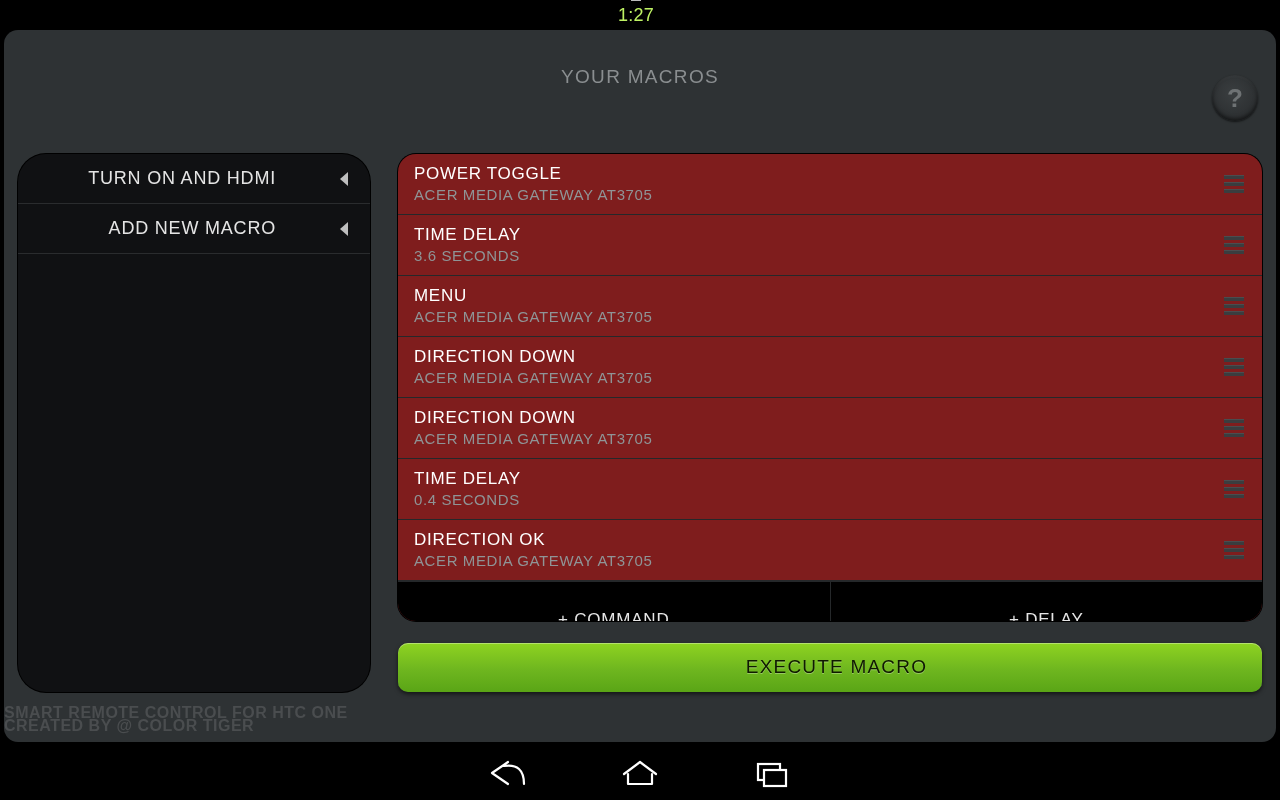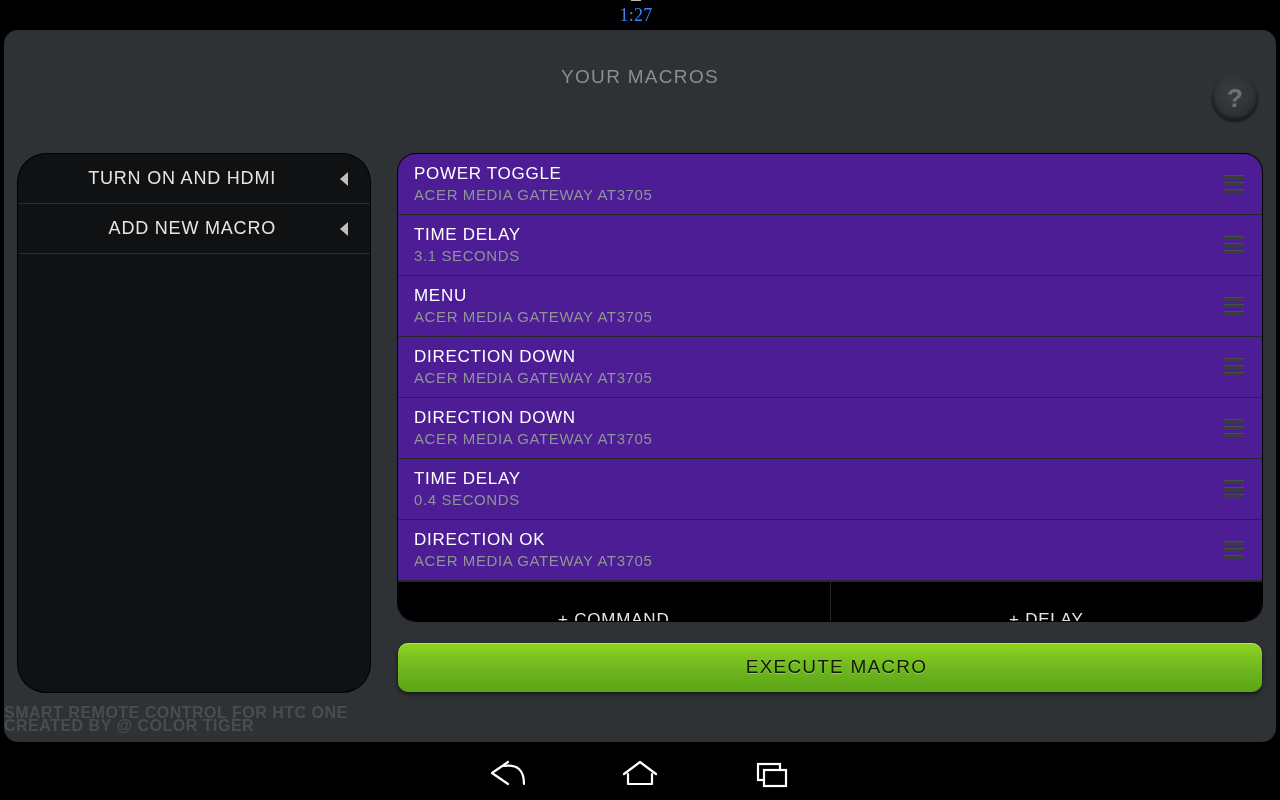--- a/index.html
+++ b/index.html
@@ -14,21 +14,21 @@
 
   
   .statusbar {
     height: 26px; background: #000;
     display: flex; justify-content: flex-end; align-items: center;
     padding-right: 8px; gap: 4px;
     font-size: 17px;
     flex-direction: column;
   }
   .statusbar .sig3g { color: #888; font-size: 10px; line-height: 10px; margin-right: -2px; margin-bottom: 10px;}
-  .statusbar .time-label { color: #3b82f6; font-size: 18px; font-family: Liberation Serif, serif; }
+  .statusbar .time-label { color: #bef264; font-size: 18px; }
   .sig-icon svg { width: 16px; height: 16px; display:block;}
   .bat-icon svg { width: 10px; height: 16px; display:block;}
 
   
   .app-outer {
     position: absolute;
     top: 26px; left: 0; right: 0; bottom: 54px;
     background: #2e3234;
     border-radius: 14px;
     margin: 4px;
@@ -87,21 +87,21 @@
   .sidebar .sidebar-item.first { font-weight: 400; }
   .sidebar-label { flex: 0 0 auto; text-align: right; }
 
   
   .main-panel {
     flex: 1;
     display: flex; flex-direction: column;
     gap: 22px;
   }
   .step-list {
-    background: #4c1d95;
+    background: #7f1d1d;
     border-radius: 18px;
     overflow: hidden;
     box-shadow: 0 0 0 1px #000;
   }
   .step-row {
     border-bottom: 1px solid #25282a;
     display: flex; align-items: center;
     padding: 9px 16px 9px 16px;
   }
   .step-row:last-of-type { border-bottom: none; }
@@ -234,21 +234,21 @@
           <div class="drag-handle">
               <span></span>
               <span></span>
               <span></span>
             </div>
         </div>
 
         <div class="step-row">
           <div class="step-texts">
             <div class="step-title">TIME DELAY</div>
-            <div class="step-sub">3.1 SECONDS</div>
+            <div class="step-sub">3.6 SECONDS</div>
           </div>
           <div class="drag-handle">
               <span></span>
               <span></span>
               <span></span>
             </div>
         </div>
 
         <div class="step-row">
           <div class="step-texts">

